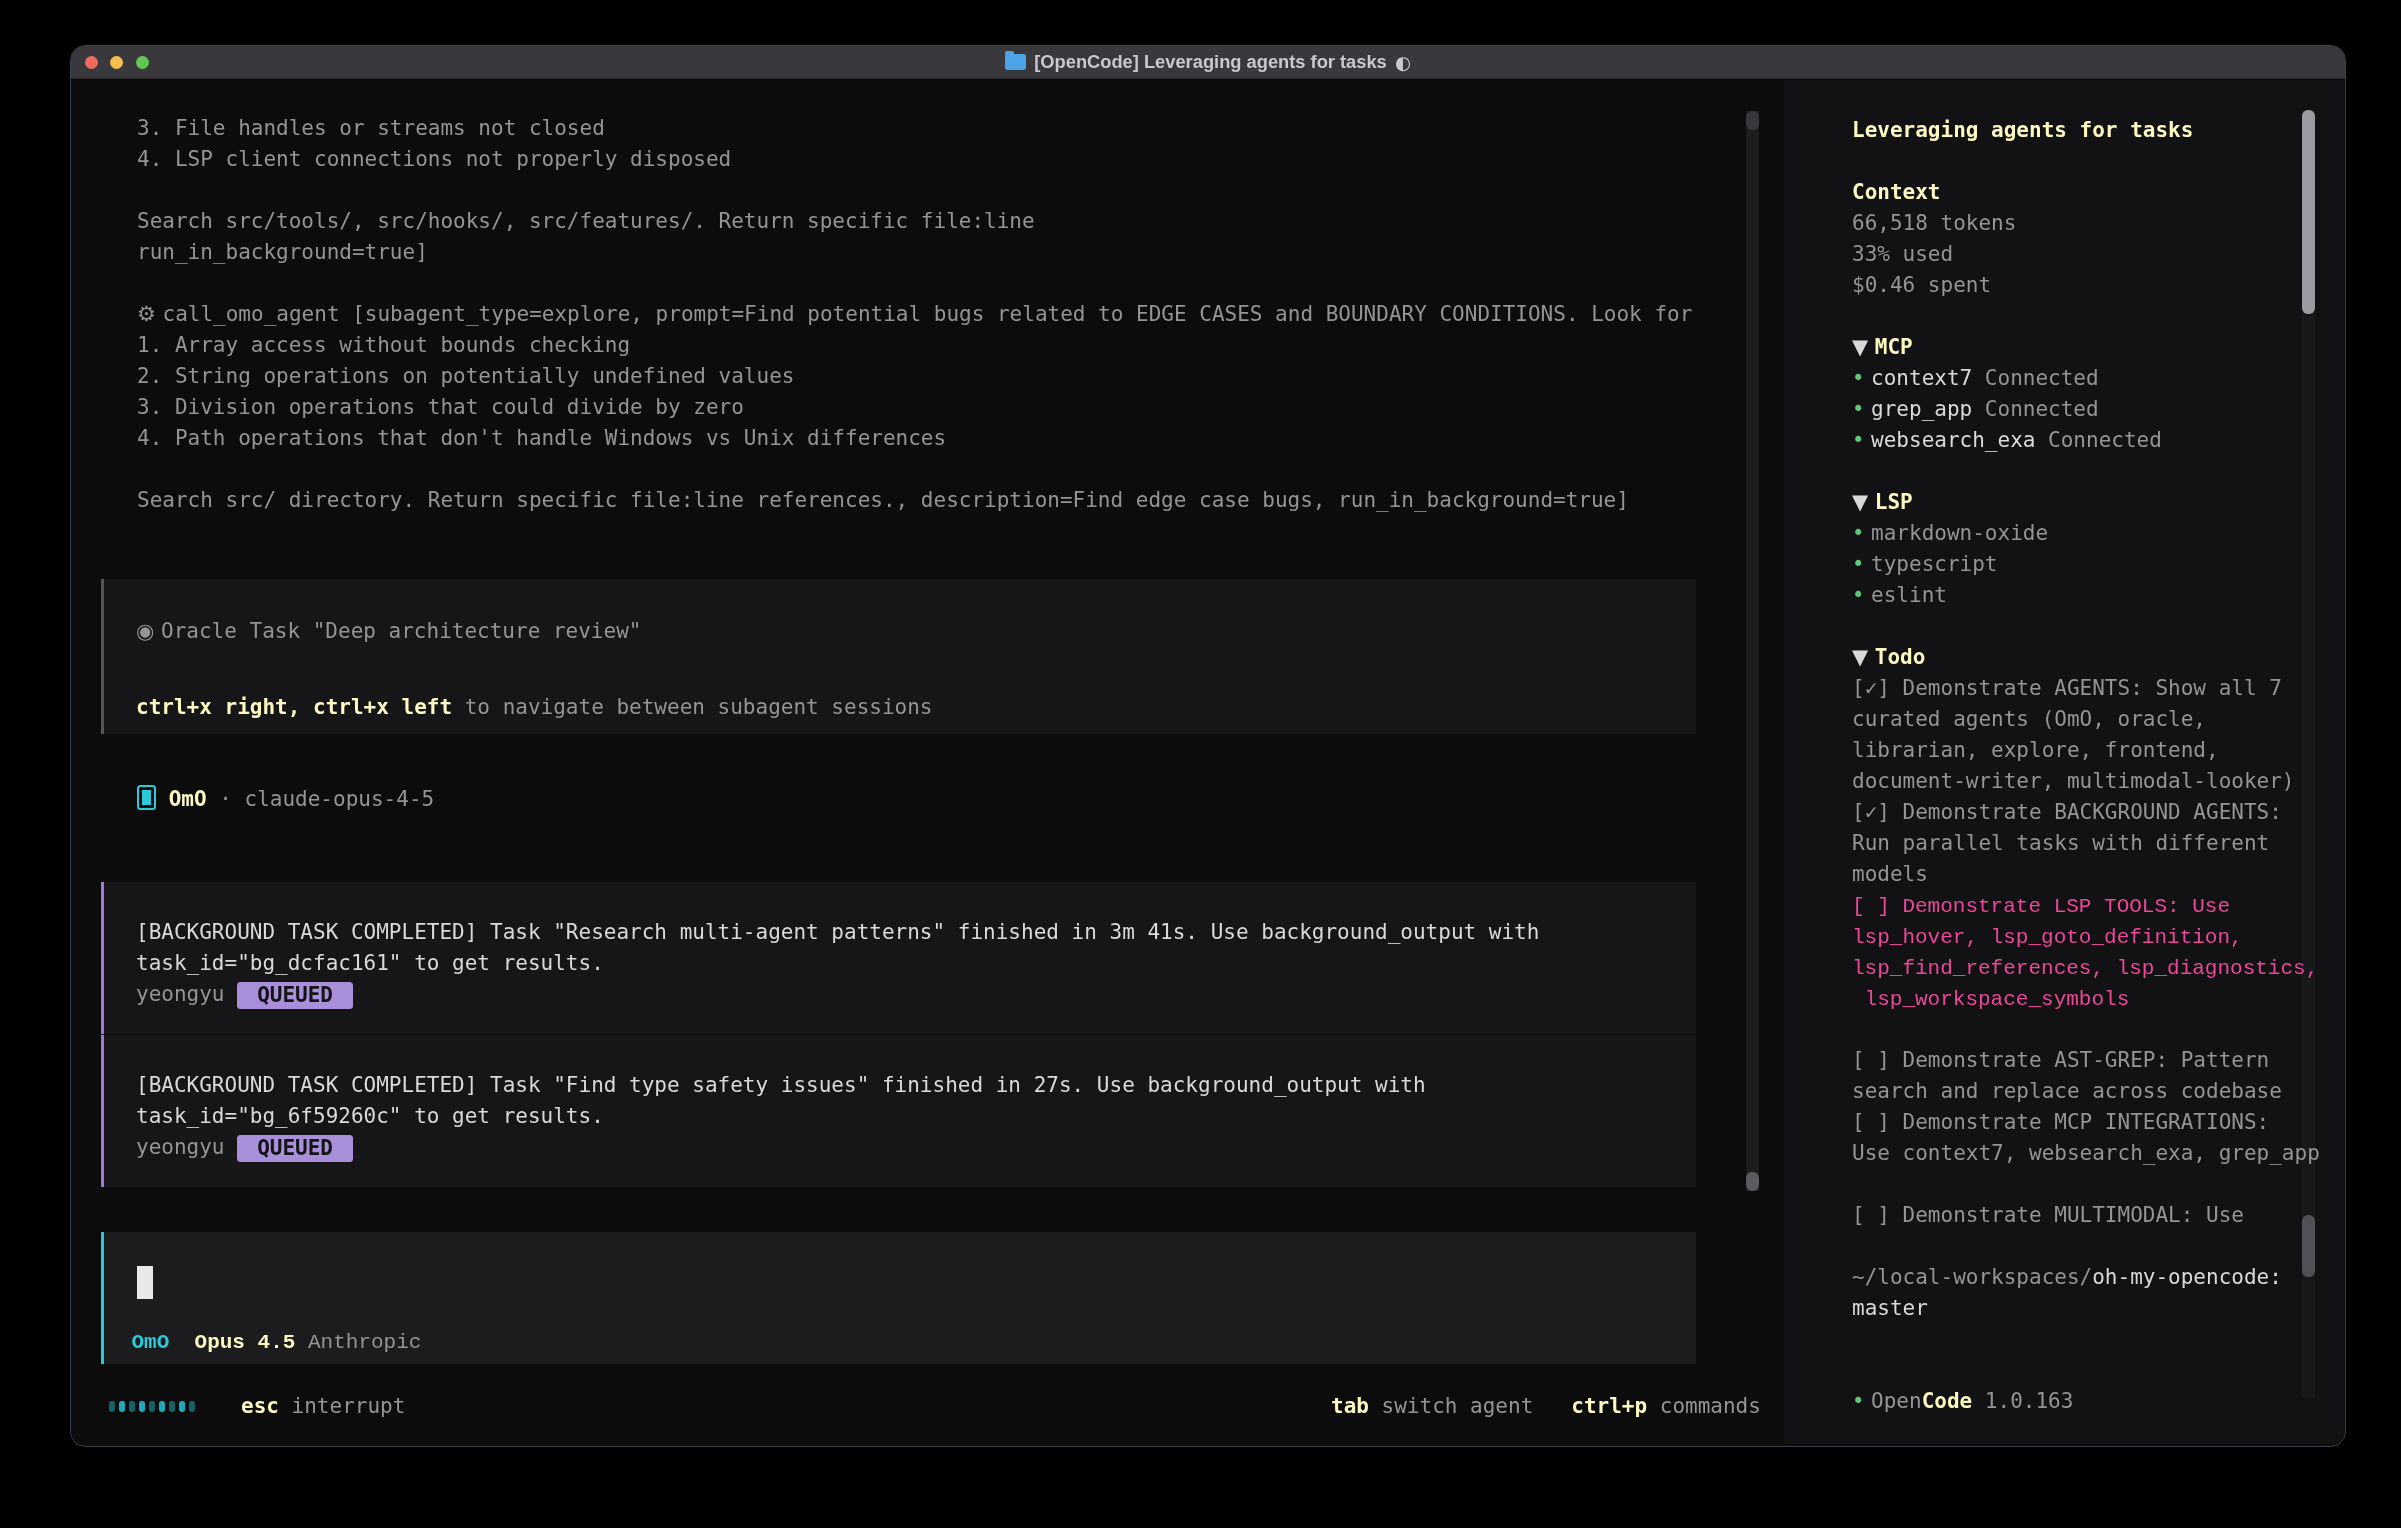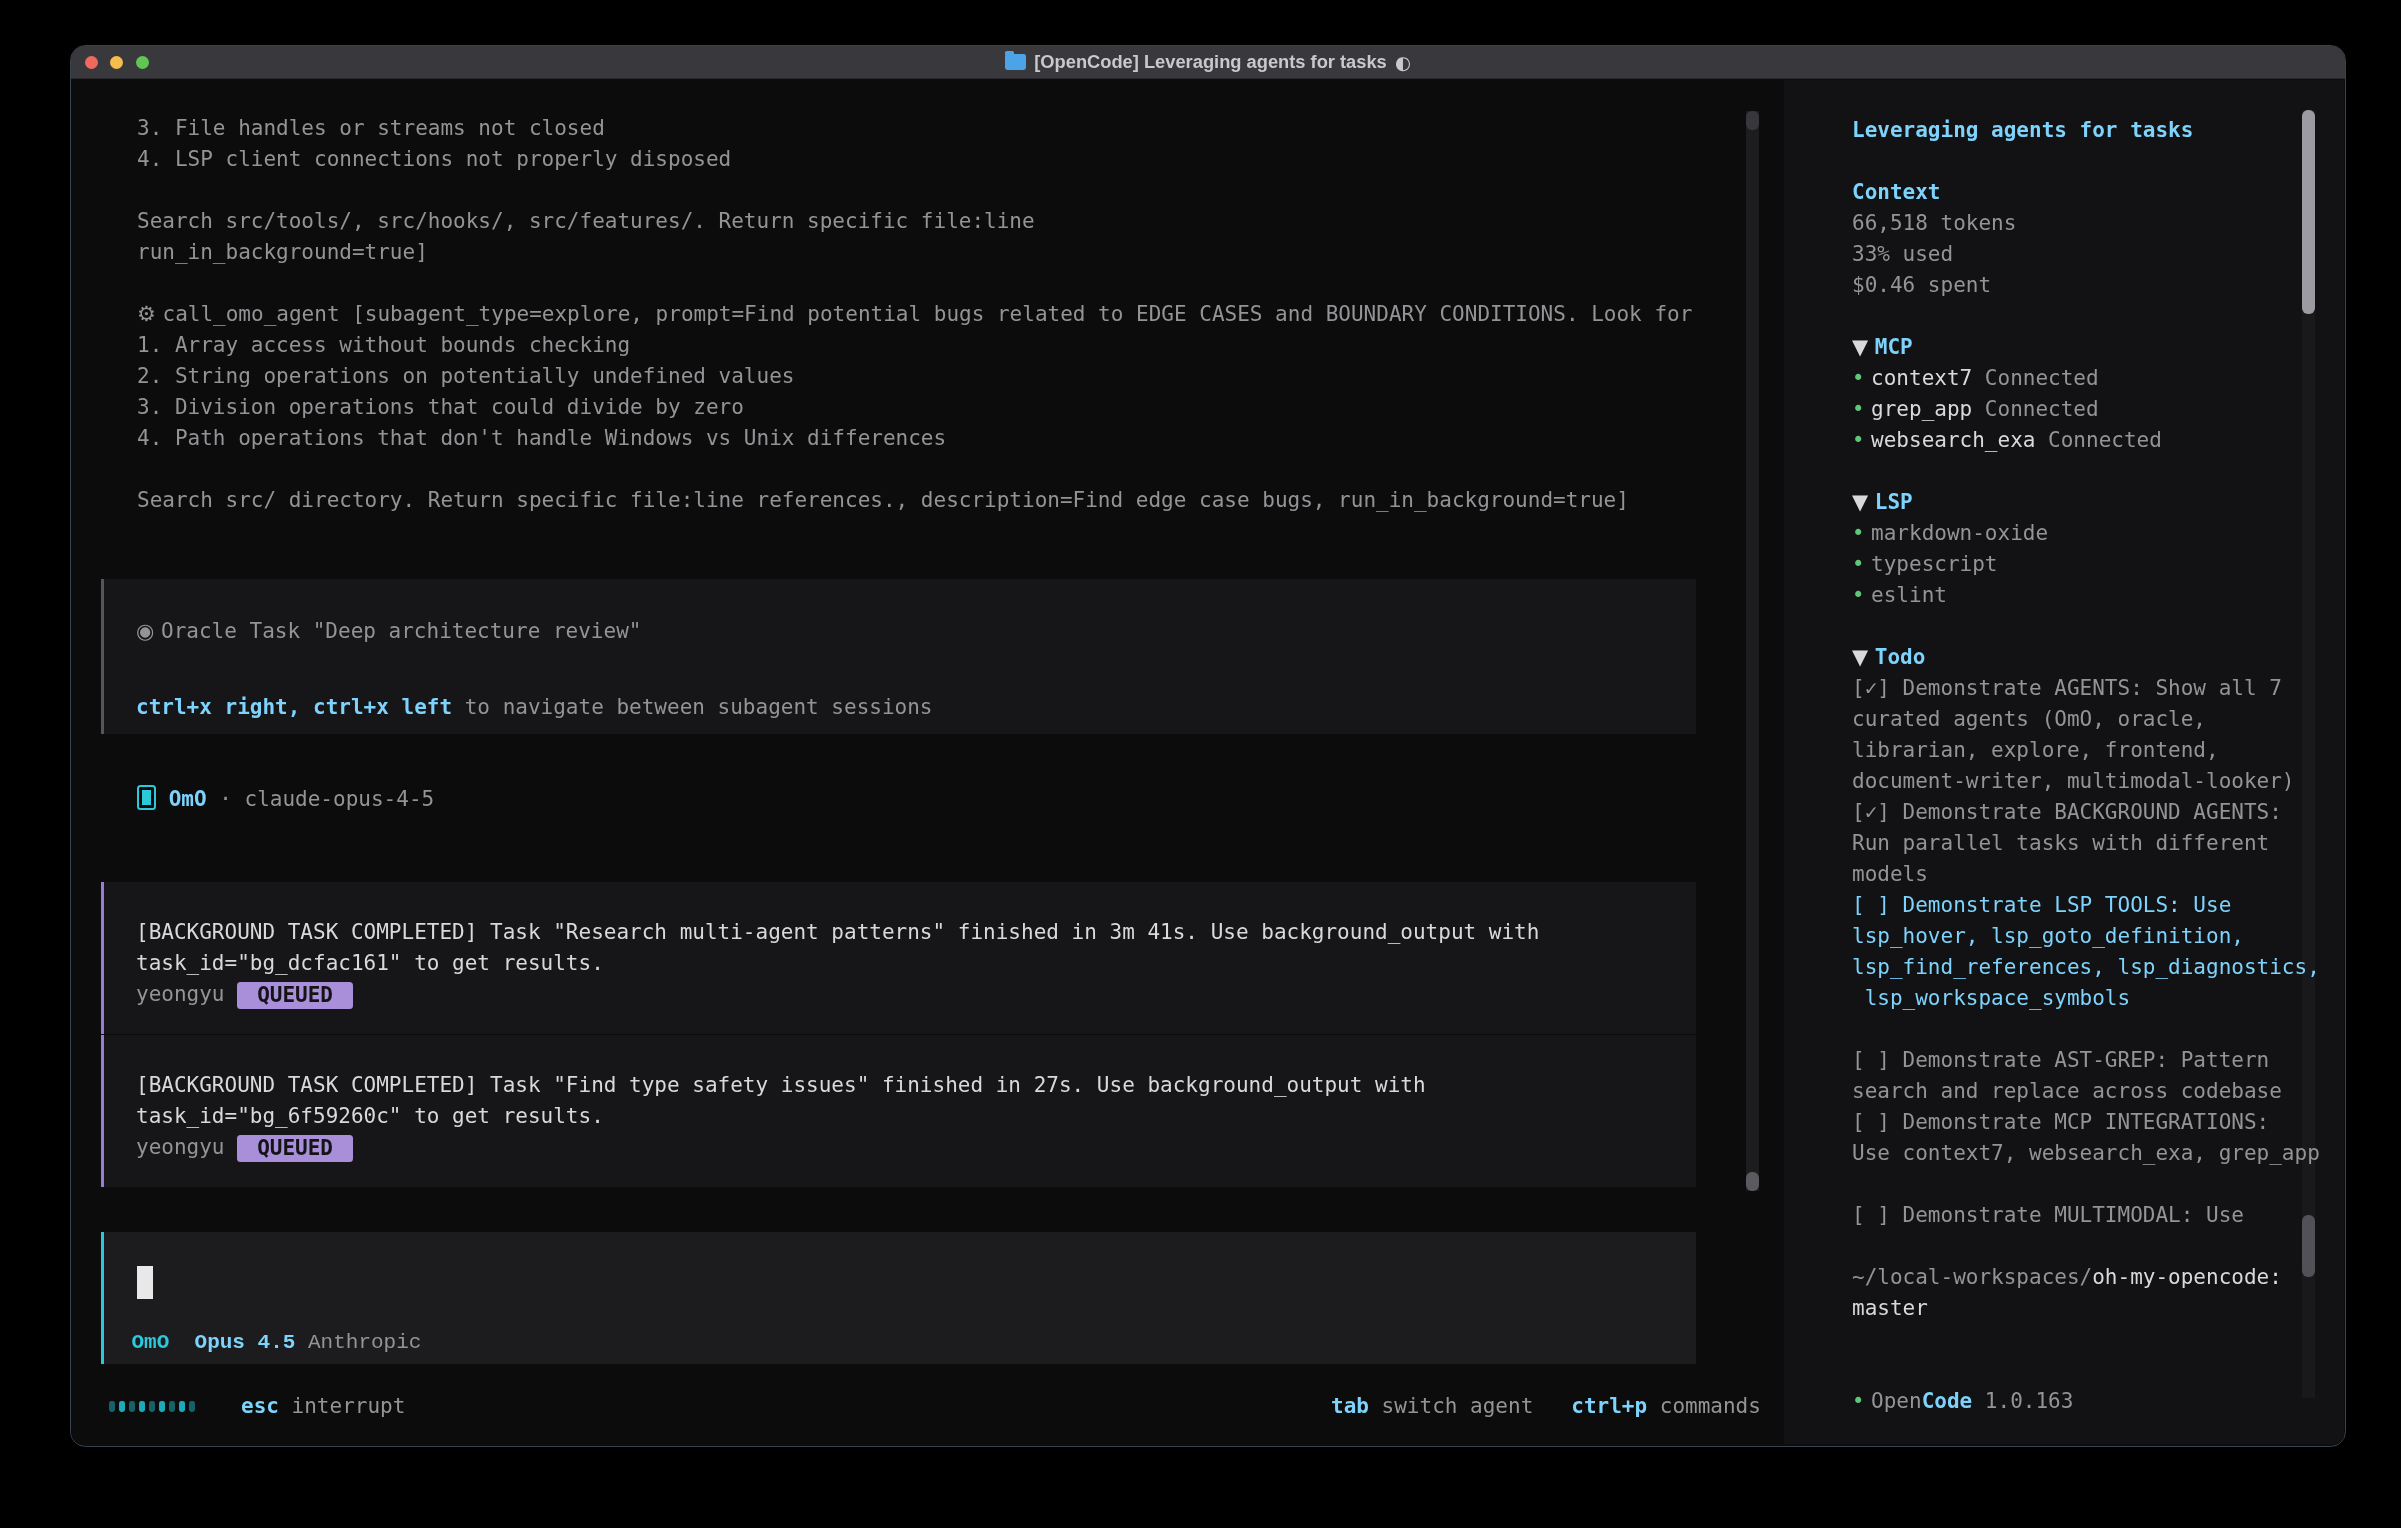--- a/index.html
+++ b/index.html
@@ -14,23 +14,23 @@
   .light.red{ background:#ee6a5f; } .light.yellow{ background:#f5bd4f; } .light.green{ background:#62c554; }
   .titletext { font-family:"Liberation Sans", sans-serif; font-weight:700; font-size:18.3px; color:#c9c9cd;
     display:flex; align-items:center; gap:8.3px; }
   .folder { width:21px; height:16px; background:#4da3e8; border-radius:2.4px; position:relative; }
   .folder::before { content:''; position:absolute; left:0; top:-3.5px; width:9.5px; height:4.7px;
     background:#4da3e8; border-radius:1.8px 1.8px 0 0; }
   .content { position:absolute; left:0; top:34px; width:2273px; height:1364px; background:#0c0c0d; }
   .sidebar-bg { position:absolute; left:1713px; top:0; width:560px; height:1364px; background:#121214; }
   .tline { height:31px; line-height:31px; font-size:21px; white-space:pre; color:#949497; }
   .loose .tline { height:38px; line-height:38px; }
-  .w { color:#d9d9db; } .wb { color:#7dd3fc; font-weight:700; }
+  .w { color:#d9d9db; } .wb { color:#fef9c3; font-weight:700; }
   .g { color:#949497; }
-  .grn { color:#7dd3fc; } .gb { color:#5ec878; } .cyb { color:#2cc9da; font-weight:700; }
+  .grn { color:#ec4899;font-family:Liberation Mono, monospace; } .gb { color:#5ec878; } .cyb { color:#2cc9da; font-weight:700; }
   .sans { font-family:"DejaVu Sans", sans-serif; }
   .badge { display:inline-block; background:#a98fd9; color:#141416; font-weight:700;
     padding:0 20px; height:27px; line-height:27px; border-radius:3.5px; vertical-align:middle; }
   .box { position:absolute; background:#161619; }
   .box.oracle { border-left:3.5px solid #55555c; }
   .box.purple { border-left:3.5px solid #9d7cd8; }
   .box.inputbox { background:#1c1c1f; border-left:3.5px solid #2cc9da; }
   .notif { position:absolute; background:#151517; border-left:3px solid #6fcb82; border-right:3px solid #6fcb82; }
   .omoicon { display:inline-block; position:relative; width:19px; height:25px;
     border:2.4px solid #2cc9da; border-radius:3.5px; vertical-align:-3.5px; }

